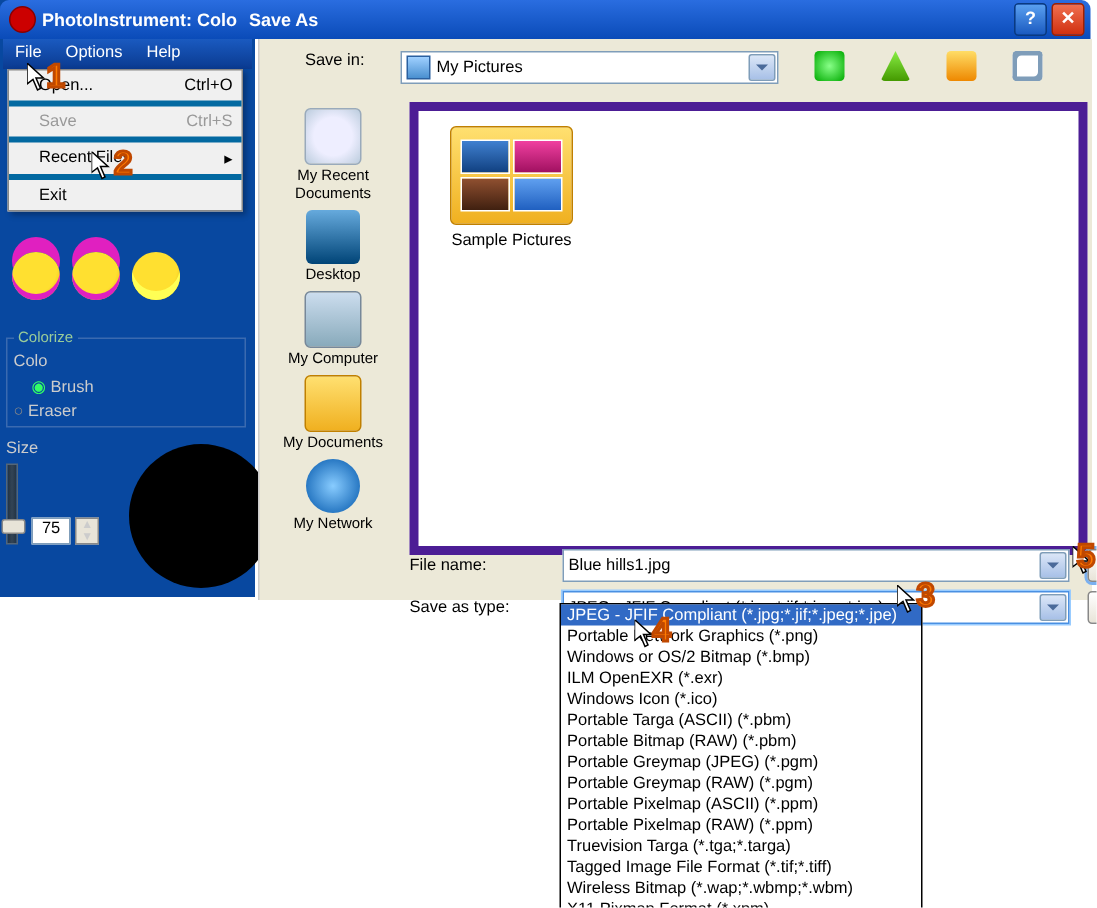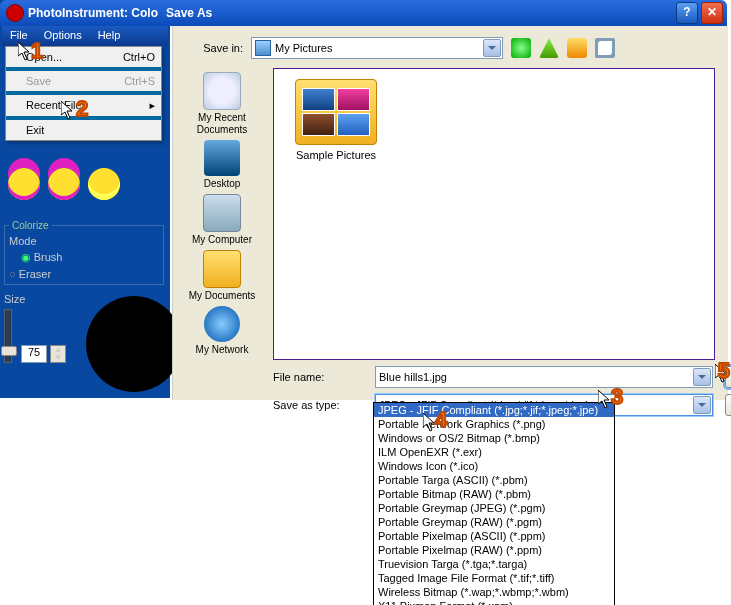--- a/index.html
+++ b/index.html
@@ -16,30 +16,30 @@
 .file-menu .dis{color:#999}
 .file-menu .sc{margin-left:auto;padding-left:10px}
 .colorize-panel{position:absolute;left:4px;top:220px;width:160px;color:#ccc}
 .colorize-panel fieldset{border:1px solid #3a6ab0;padding:4px;margin:0 0 8px 0}
 .colorize-panel legend{color:#9c9;font-size:10px;padding:0 3px}
 .emojis{position:absolute;left:8px;top:168px;display:flex;gap:8px}
 .emoji{width:32px;height:32px;border-radius:50%;background:radial-gradient(circle at 40% 35%,#ffe030 60%,#d0a000)}
 .emoji.top{box-shadow:0 -4px 0 #e020c0 inset,0 -10px 0 #e020c0}
 .emoji.wing{background:radial-gradient(circle at 40% 35%,#ffe030 60%,#d0a000);box-shadow:0 -6px 0 #ff5 inset}
 .dialog{position:absolute;left:172px;top:26px;width:555px;height:374px;background:#ece9d8;border-left:1px solid #ccc}
-.toolbar{height:28px;display:flex;align-items:center;padding:8px 14px 4px;gap:8px}
+.toolbar{height:28px;display:flex;align-items:flex-start;padding:8px 14px 4px;gap:24px}
 .toolbar .lbl{width:56px;text-align:right}
 .combo{height:20px;border:1px solid #7f9db9;background:#fff;display:flex;align-items:center;padding:0 3px;position:relative}
 .combo .arrow{position:absolute;right:1px;top:1px;width:16px;height:16px;background:linear-gradient(#dbe6f7,#a7c0e7);border:1px solid #7f9db9;border-radius:2px}
 .combo .arrow::after{content:"";position:absolute;left:4px;top:6px;border:4px solid transparent;border-top-color:#4a6a9a}
 .tb-ico{width:20px;height:20px;border-radius:3px}
 .sidebar{position:absolute;left:0;top:40px;width:98px;height:320px;display:flex;flex-direction:column;align-items:center;gap:4px;padding-top:6px}
 .sb-item{width:80px;text-align:center;font-size:10px;line-height:12px}
 .sb-ico{width:36px;height:36px;margin:0 auto 2px;border-radius:4px}
-.filepane{position:absolute;left:100px;top:42px;width:440px;height:290px;background:#fff;border:1px solid #4c1d95}
+.filepane{position:absolute;left:100px;top:42px;width:440px;height:290px;background:#fff;border:6px solid #4c1d95}
 .folder{position:absolute;left:14px;top:10px;width:96px;text-align:center;font-size:11px}
 .folder-ico{width:80px;height:64px;background:linear-gradient(#ffe070,#f0b020);border:1px solid #c08000;border-radius:4px;margin:0 auto 4px;position:relative;overflow:hidden}
 .folder-ico .grid{position:absolute;left:6px;top:8px;right:6px;bottom:8px;display:grid;grid-template:1fr 1fr/1fr 1fr;gap:2px}
 .folder-ico .grid div{border:1px solid #fff}
 .folder-ico .g1{background:linear-gradient(#4080d0,#104080)}
 .folder-ico .g2{background:linear-gradient(#f040a0,#a01060)}
 .folder-ico .g3{background:linear-gradient(#905030,#402010)}
 .folder-ico .g4{background:linear-gradient(#60a0f0,#2060c0)}
 .bottom{position:absolute;left:100px;top:340px;width:540px}
 .bottom .row{display:flex;align-items:center;margin-bottom:6px}
@@ -96,21 +96,21 @@
 
 <div class="emojis">
   <div class="emoji top"></div>
   <div class="emoji top"></div>
   <div class="emoji wing"></div>
 </div>
 
 <div class="colorize-panel">
   <fieldset>
       <legend>Colorize</legend>
-    <div>Mode</div>
+    <div>Colo</div>
     <div style="margin:4px 12px"><span style="color:#3f6">◉ </span><span>Brush</span></div>
     <div><span style="color:#888">○ </span><span>Eraser</span></div>
   </fieldset>
   <div>Size</div>
   <div style="margin-top:4px">
     <span class="slider-v"><span class="thumb"></span></span>
     <span style="display:inline-block;width:24px;height:16px;background:#fff;border:1px solid #7f9db9;color:#000;text-align:center;vertical-align:bottom">75</span>
     <span style="display:inline-block;width:14px;height:16px;background:#e8e4d8;border:1px solid #888;vertical-align:bottom;text-align:center;font-size:8px;line-height:8px">▲<br>▼</span>
   </div>
 </div>

